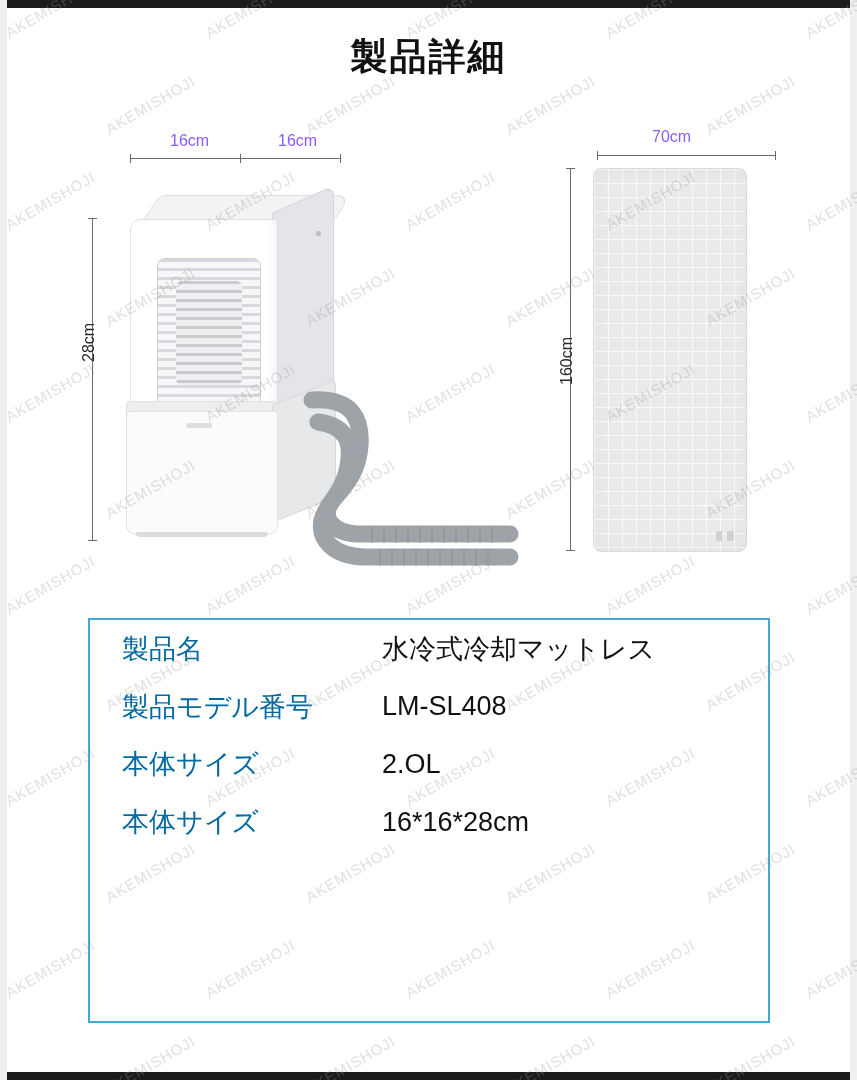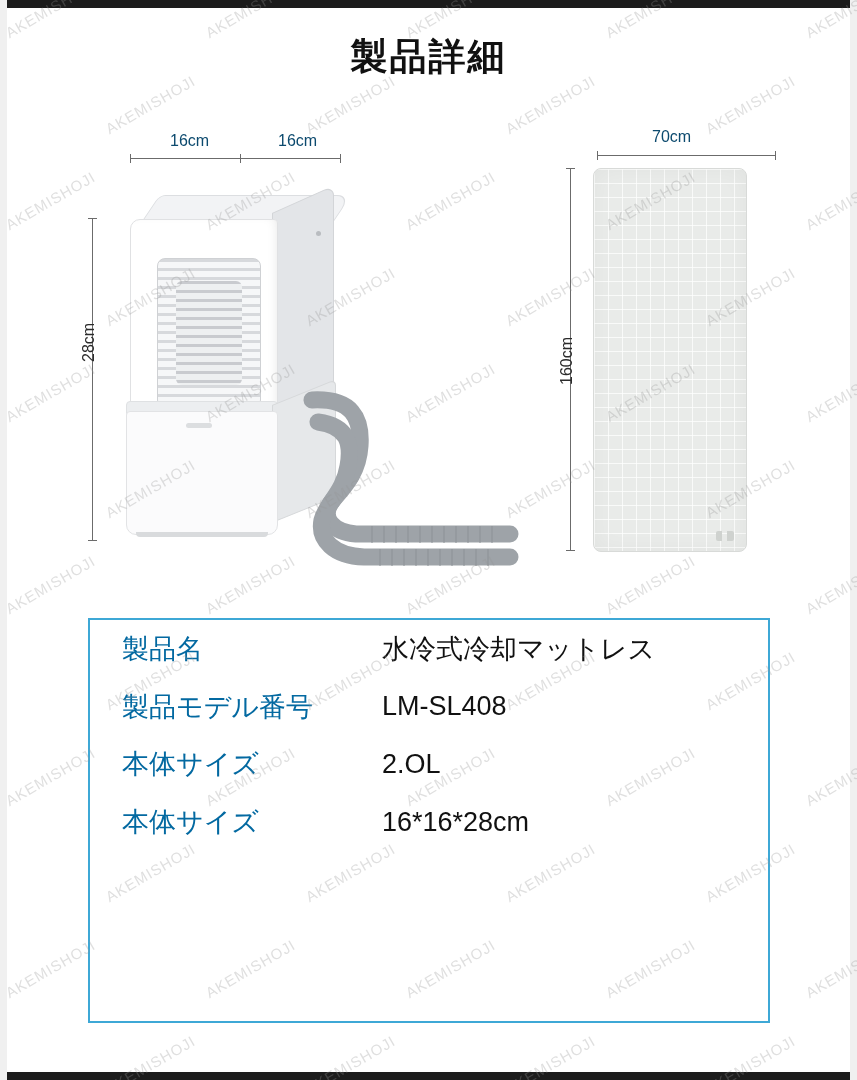--- a/index.html
+++ b/index.html
@@ -99,21 +99,21 @@
   }
   .tick-h {
     position: absolute;
     height: 1px;
     width: 9px;
     background: #6b6b6b;
   }
   .dim-label {
     position: absolute;
     font-size: 16px;
-    color: #0c4a6e;
+    color: #8b5cf6;
     white-space: nowrap;
   }
   .dim-label-vert {
     position: absolute;
     font-size: 16px;
     color: #2b2b2b;
     white-space: nowrap;
     transform: rotate(-90deg);
     transform-origin: left top;
   }

